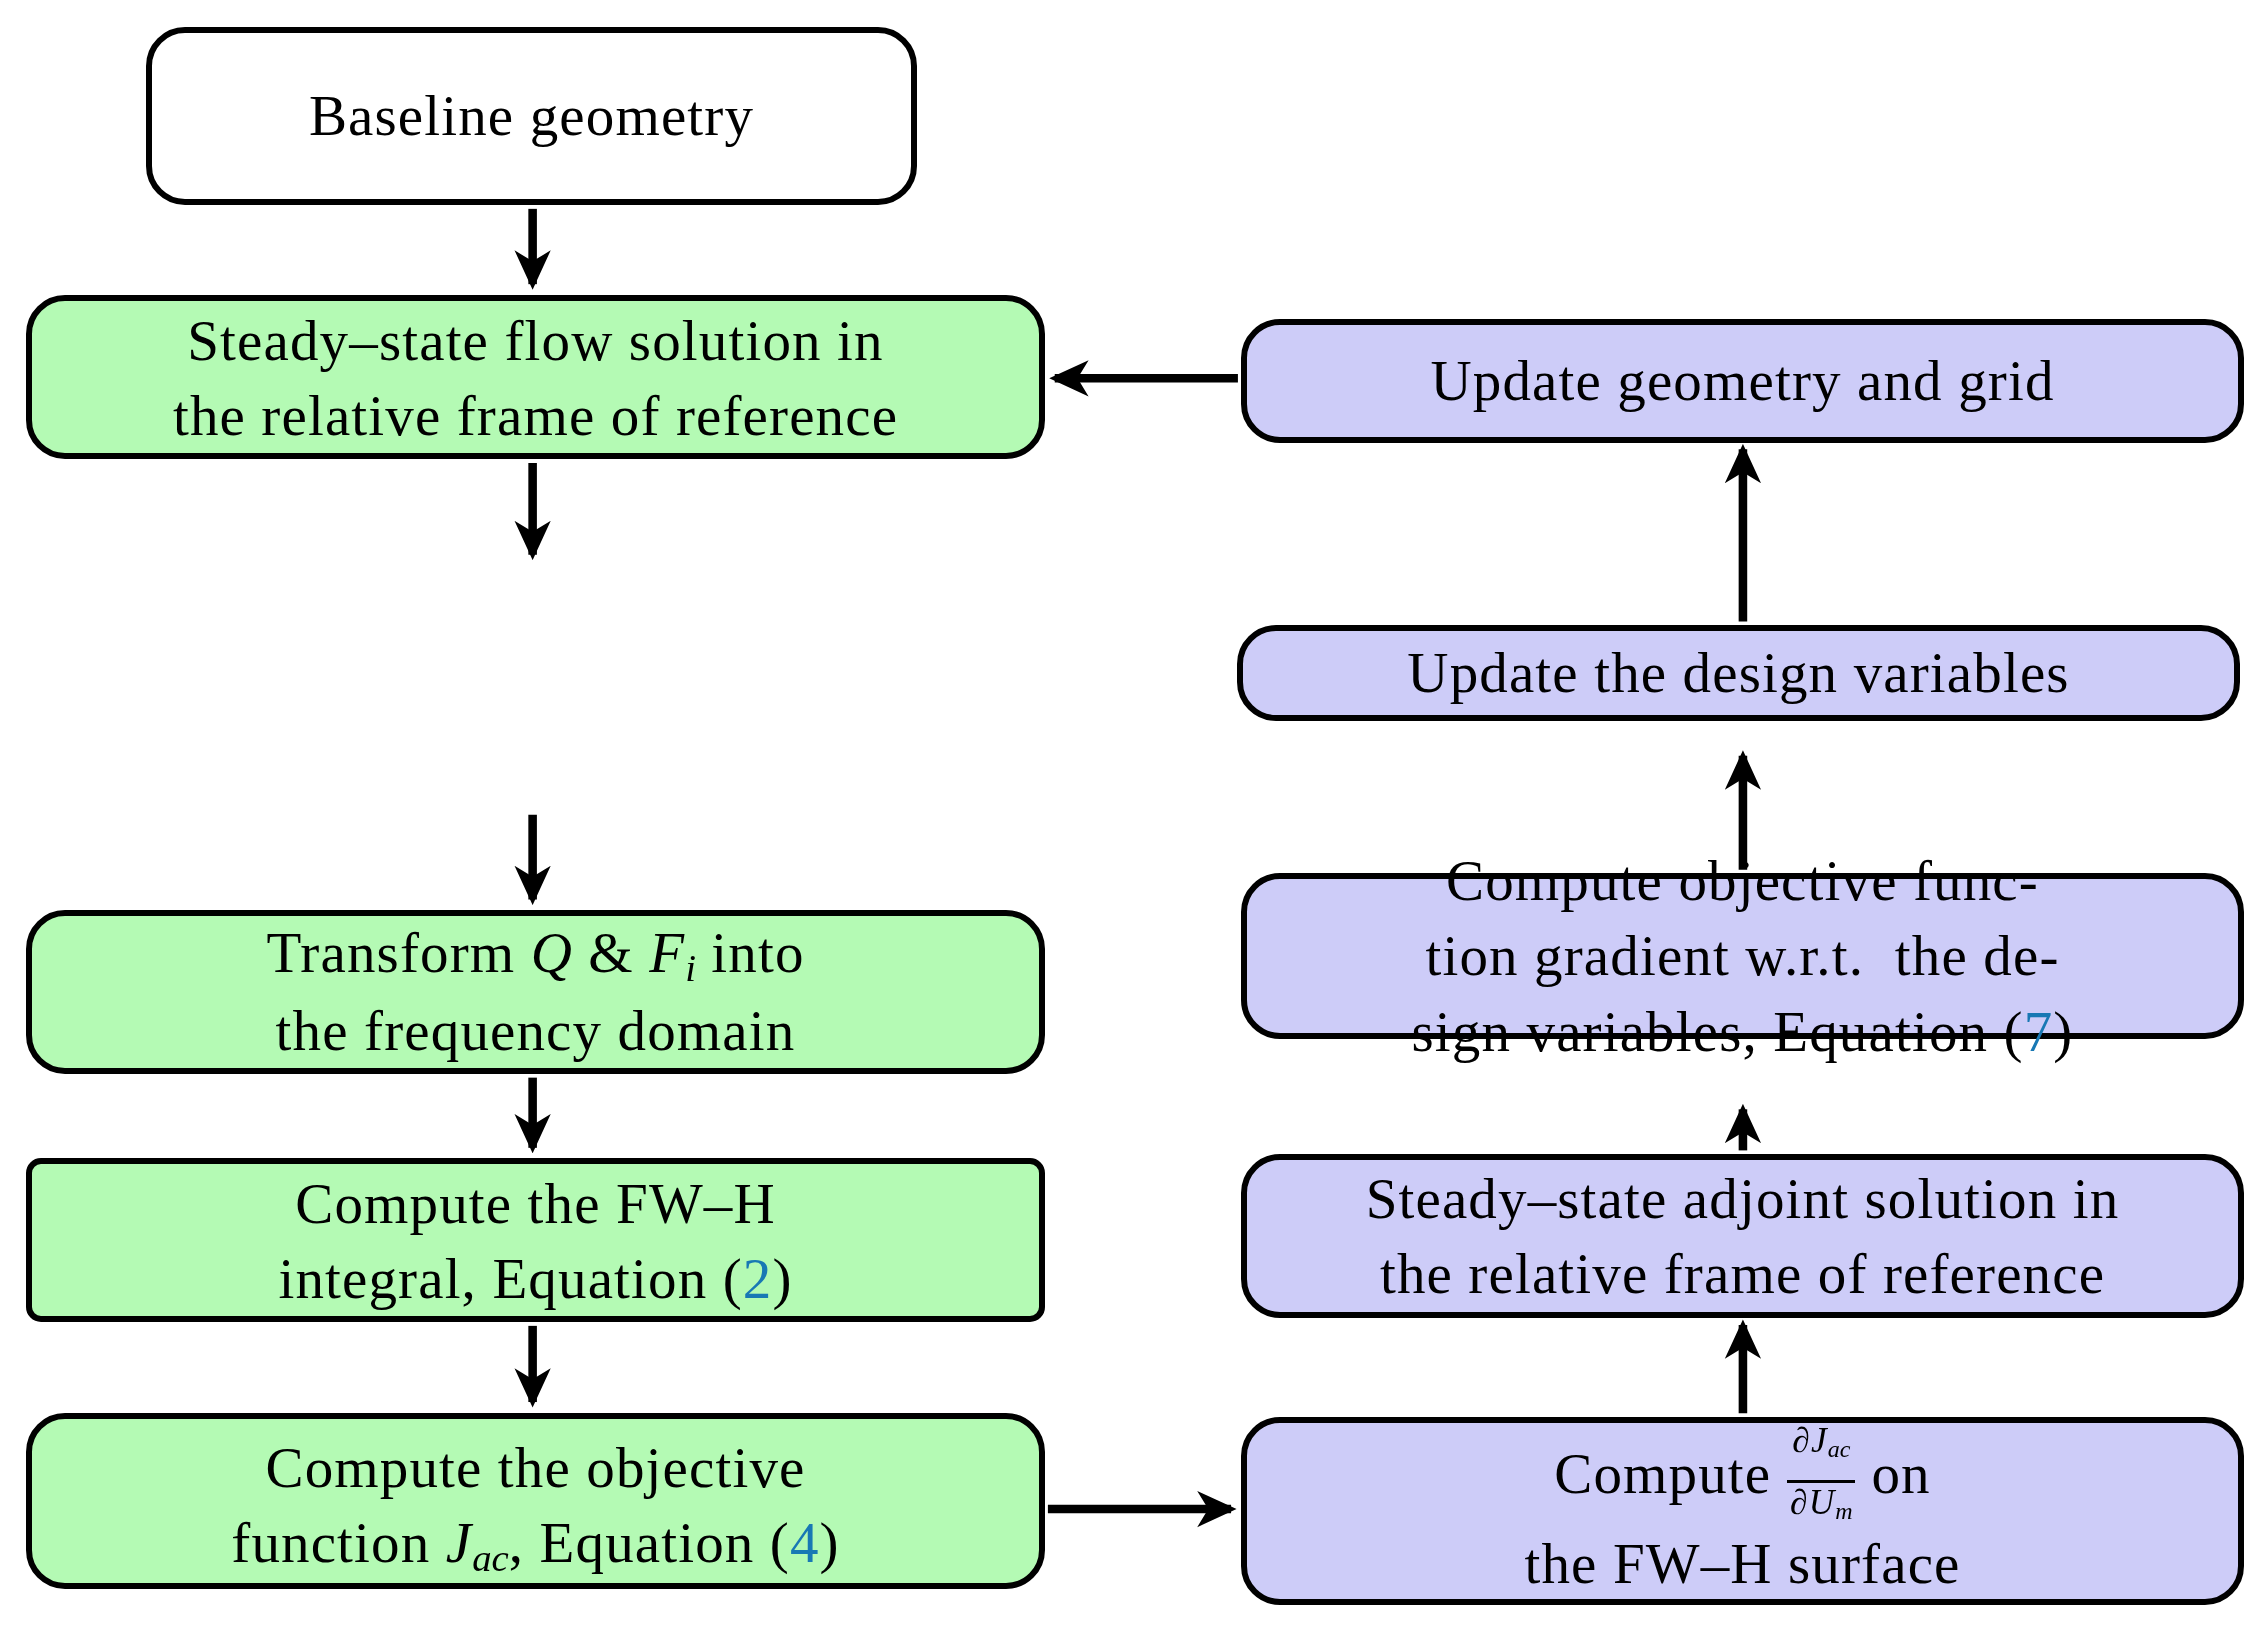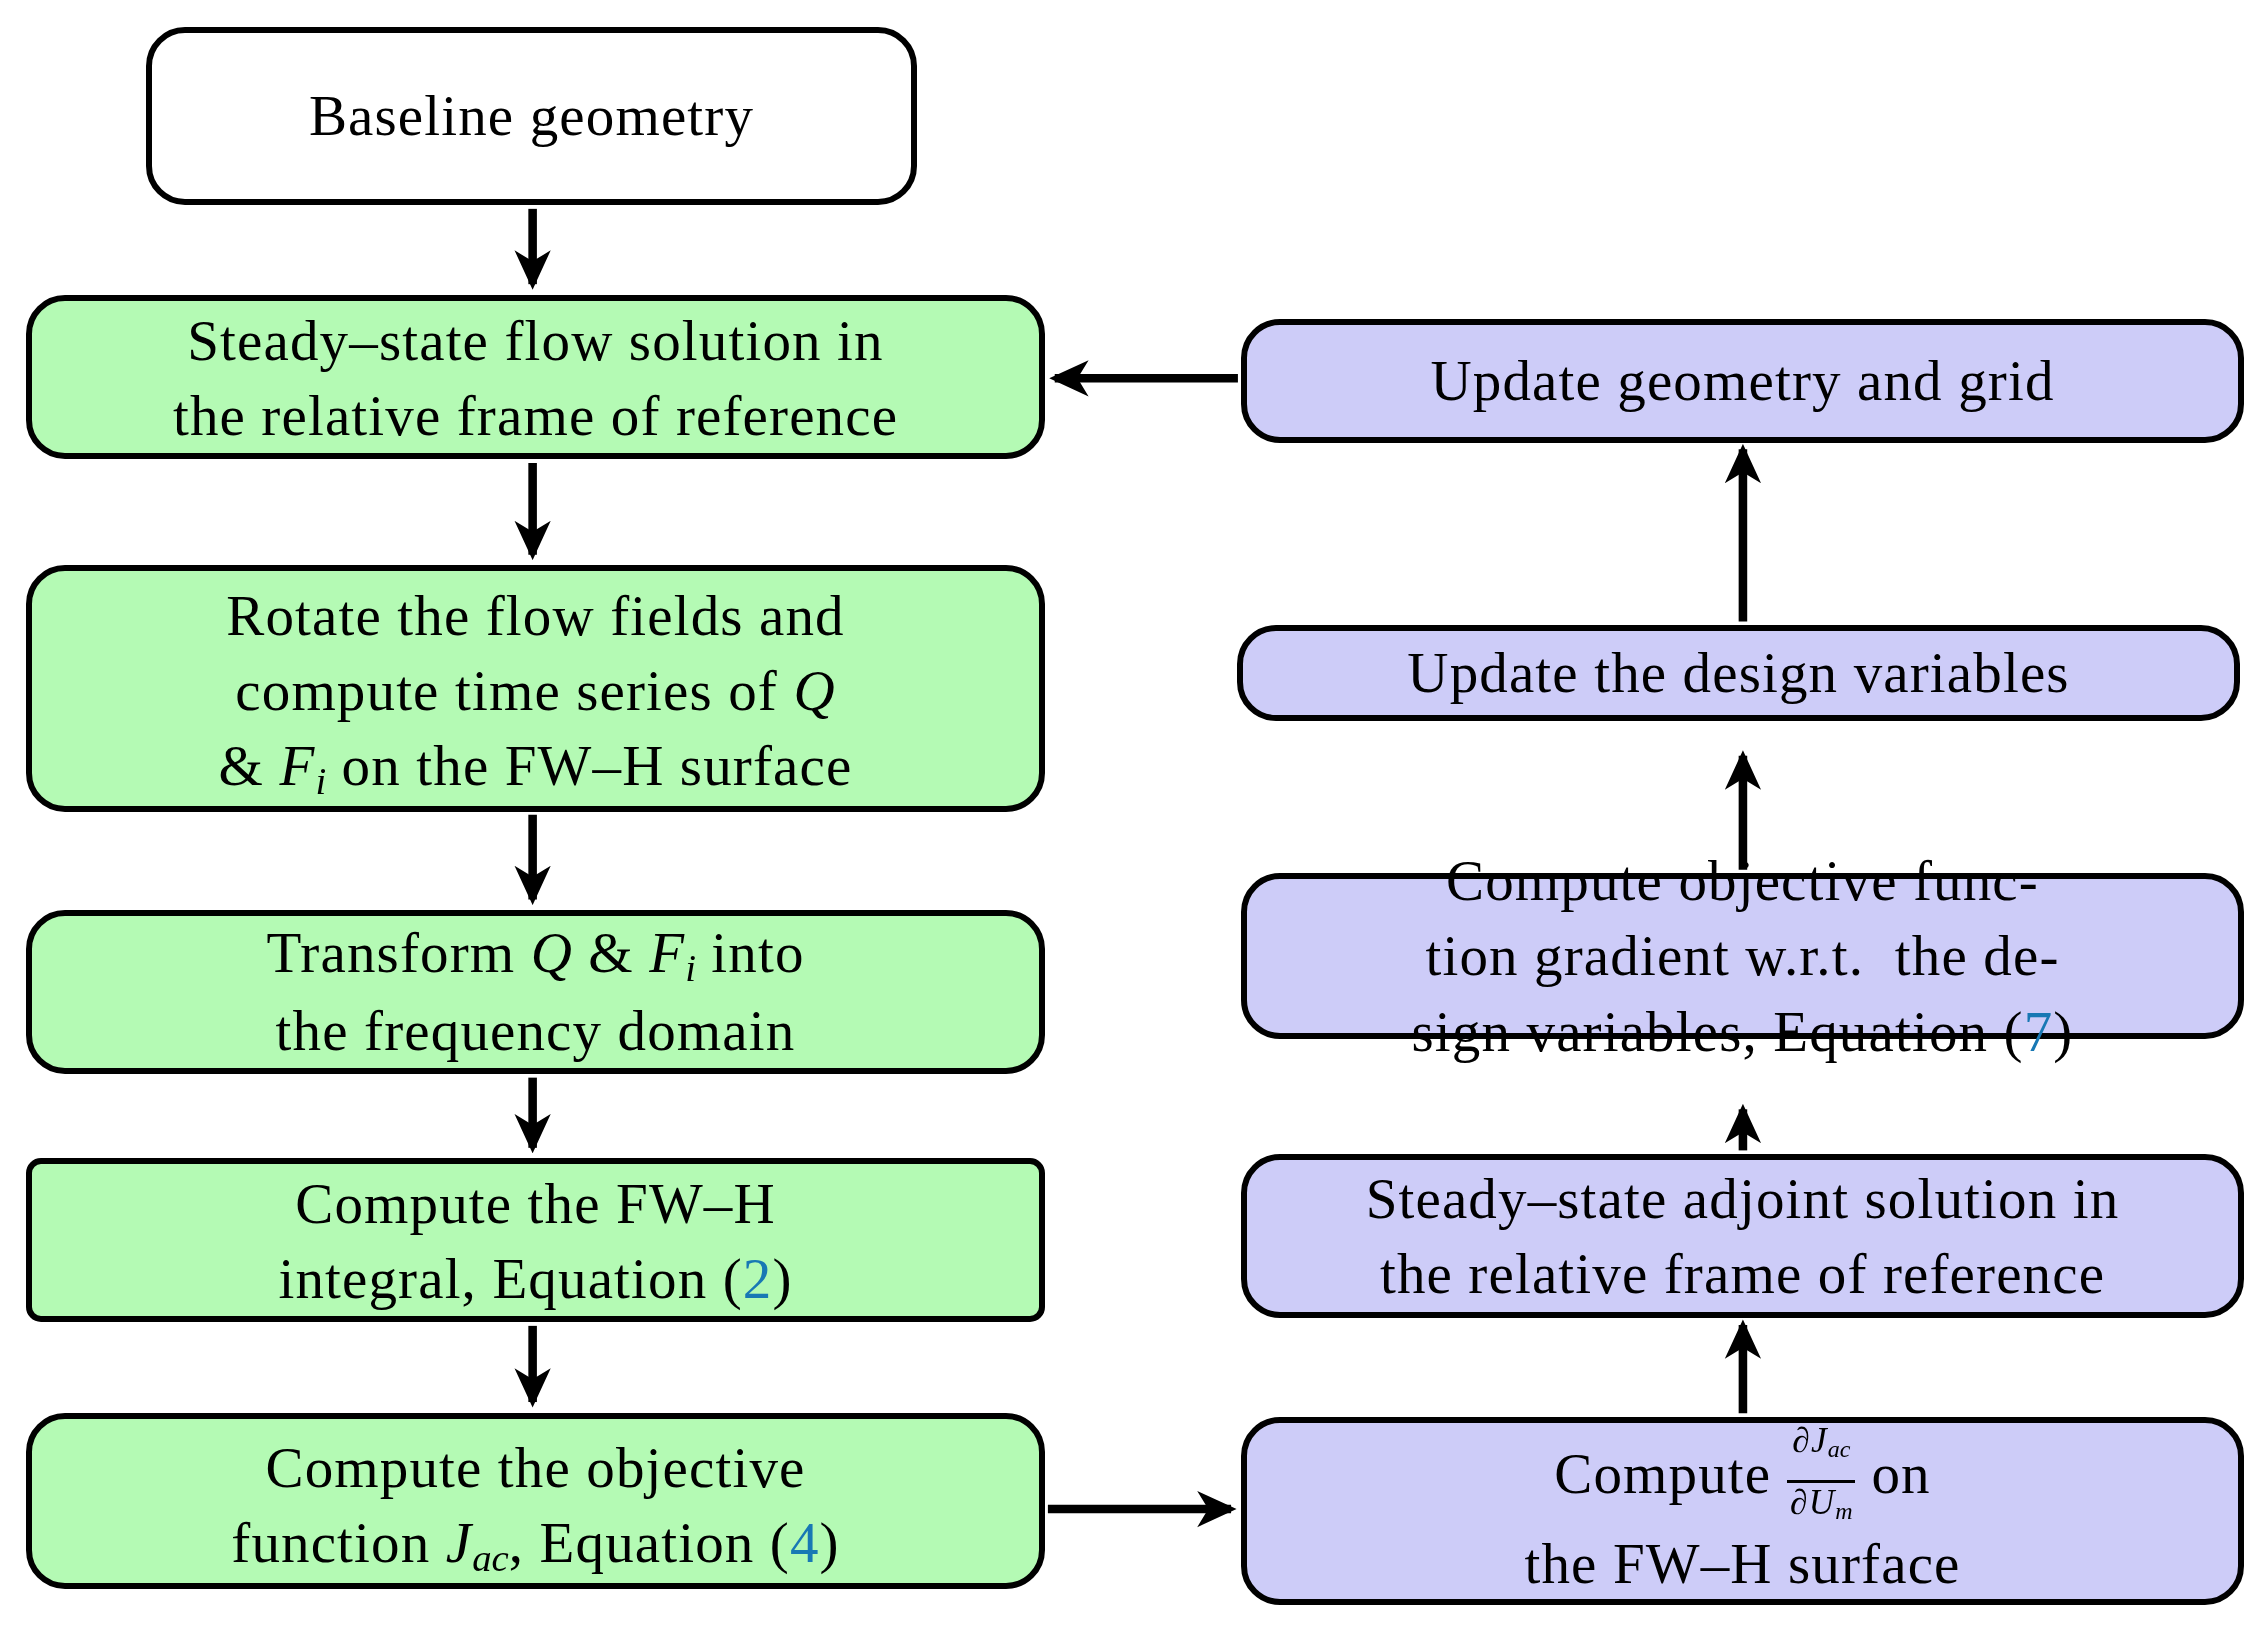--- a/index.html
+++ b/index.html
@@ -61,25 +61,20 @@
 
   <div class="box white" style="left:146px;top:27px;width:771px;height:178px;">
     <span class="line">Baseline geometry</span>
   </div>
 
   <div class="box green" style="left:26px;top:295px;width:1019px;height:164px;">
     <span class="line">Steady–state flow solution in</span>
     <span class="line">the relative frame of reference</span>
   </div>
 
-  <div class="box green" style="left:26px;top:565px;width:1019px;height:247px;">
-    <span class="line">Rotate the flow fields and</span>
-    <span class="line"><span>compute time series of </span><span class="mi">Q</span></span>
-    <span class="line"><span>&amp; </span><span class="mi">F</span><span class="msub">i</span><span> on the FW–H surface</span></span>
-  </div>
 
   <div class="box green" style="left:26px;top:910px;width:1019px;height:164px;">
     <span class="line"><span>Transform </span><span class="mi">Q</span><span> &amp; </span><span class="mi">F</span><span class="msub">i</span><span> into</span></span>
     <span class="line">the frequency domain</span>
   </div>
 
   <div class="box green" style="left:26px;top:1158px;width:1019px;height:164px;border-radius:15px;">
     <span class="line">Compute the FW–H</span>
     <span class="line"><span>integral, Equation (</span><span class="eq">2</span><span>)</span></span>
   </div>

